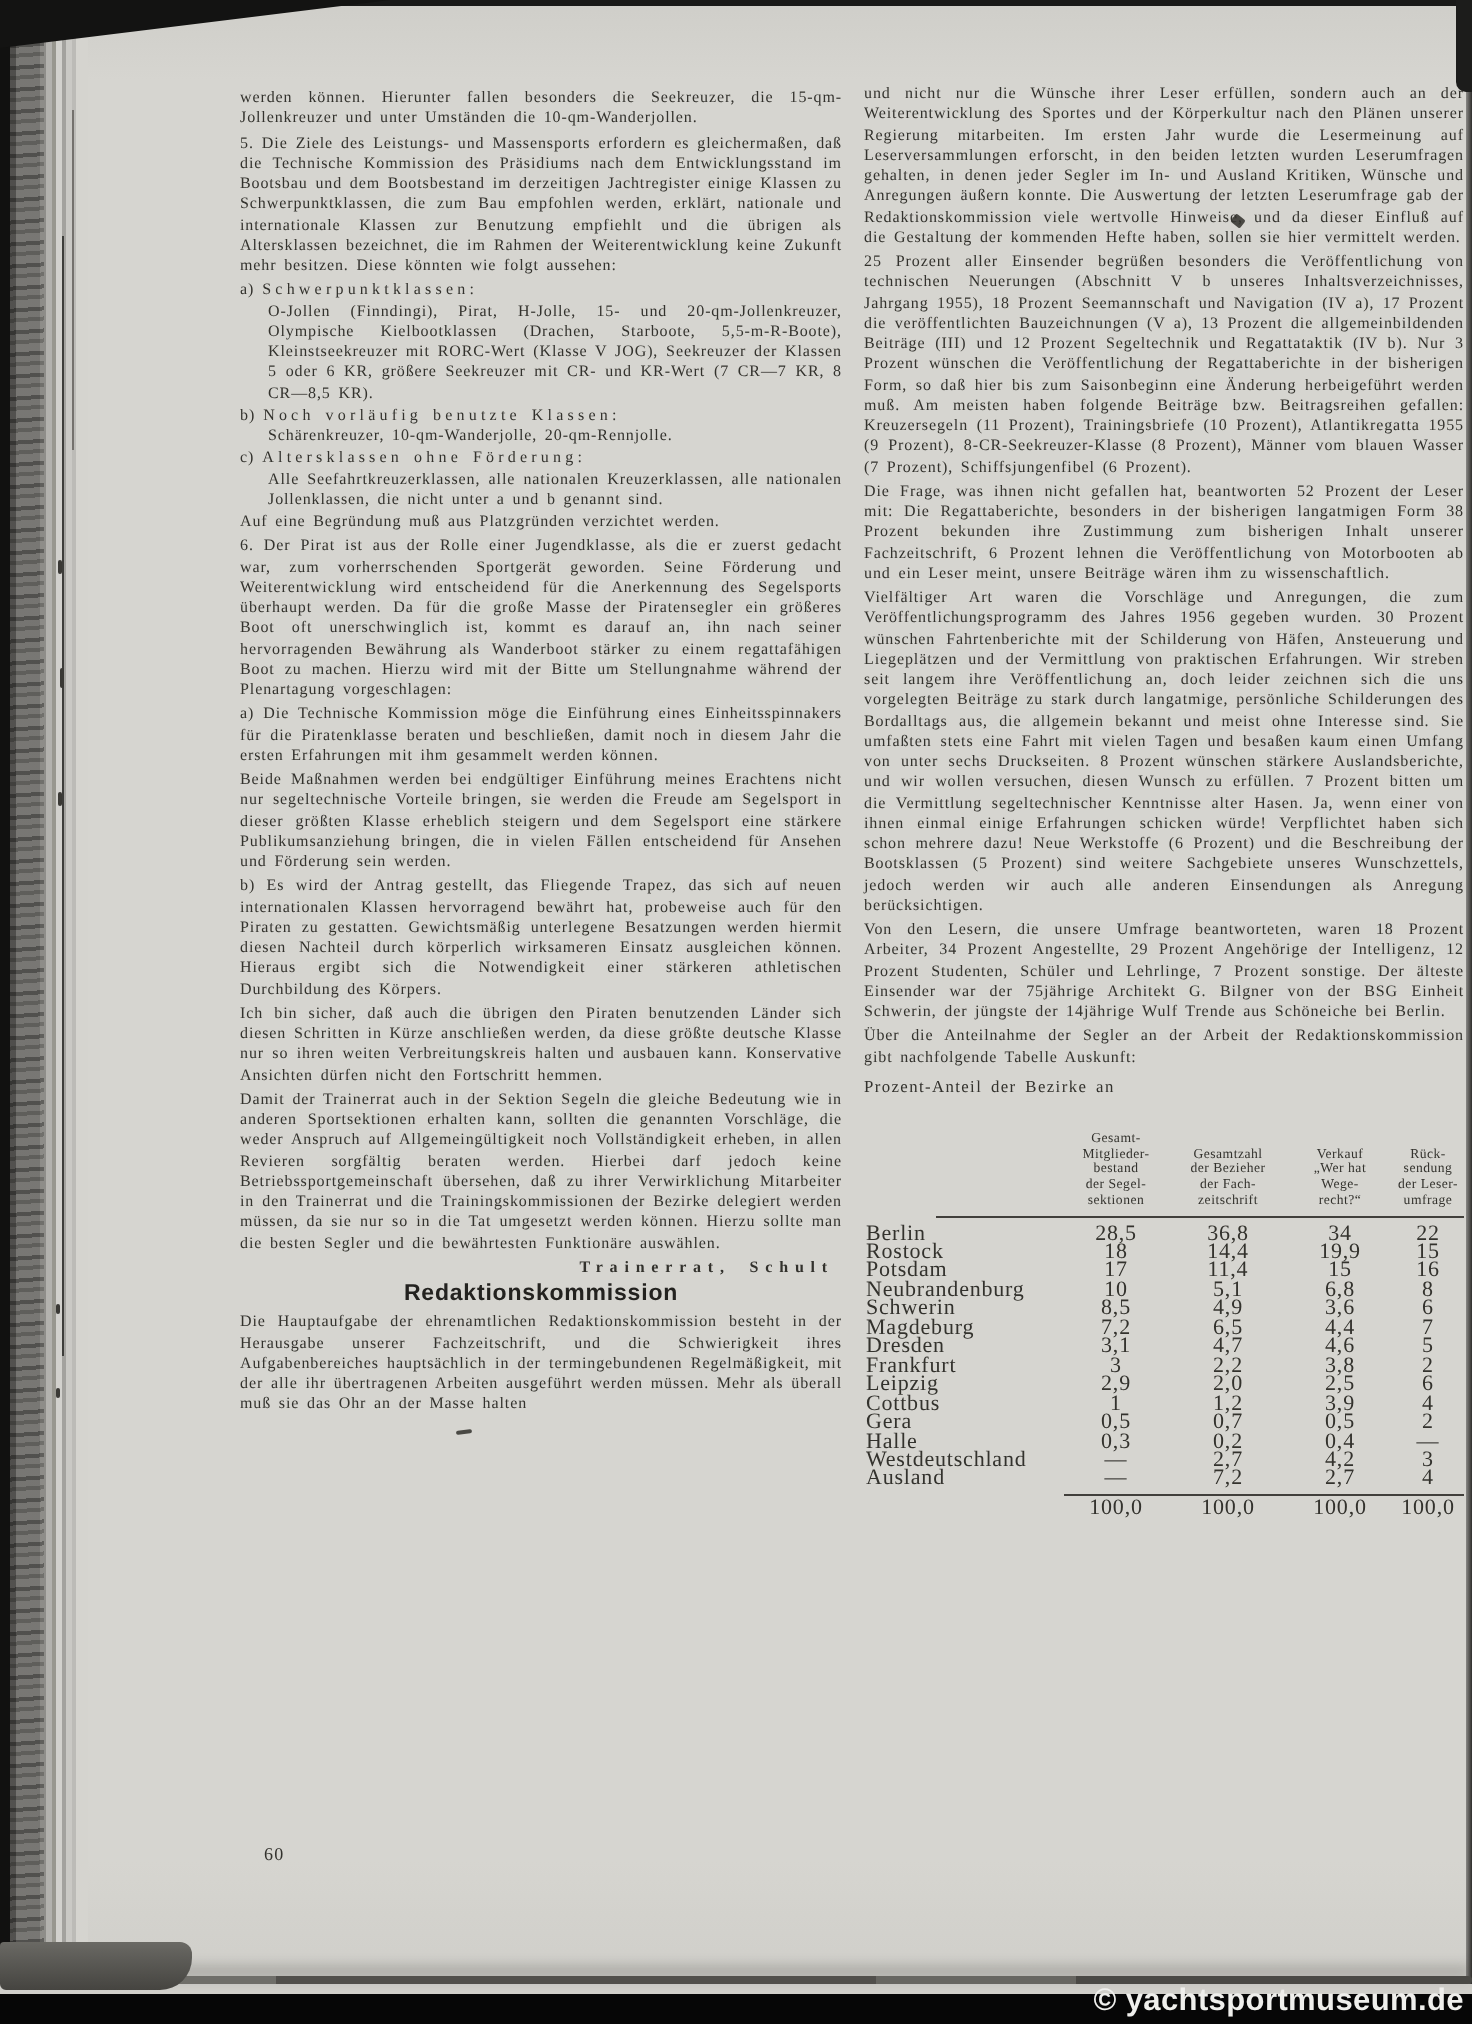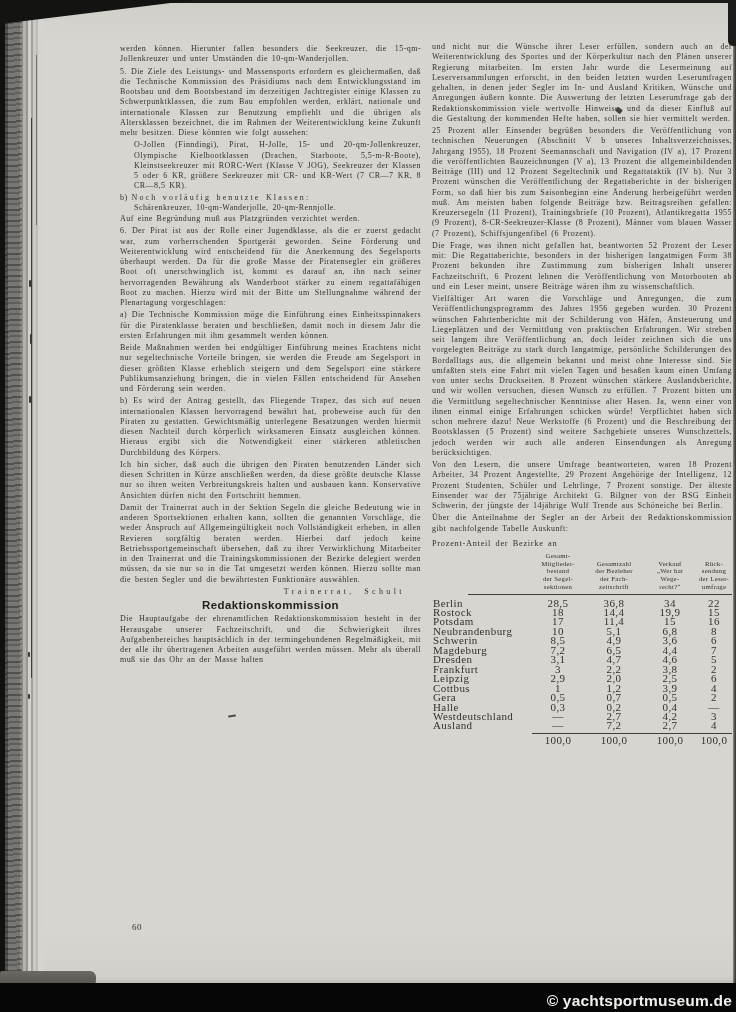--- a/index.html
+++ b/index.html
@@ -33,37 +33,37 @@
   
   .top-edge{position:absolute;top:0;left:0;right:0;height:3px;background:#191918;}
   .corner-tri{position:absolute;top:0;left:0;width:0;height:0;border-top:24px solid #131312;border-right:195px solid transparent;}
   .right-edge{position:absolute;top:0;bottom:20px;right:0;width:3px;background:linear-gradient(90deg,#8a8986,#2e2d2b);}
   .right-edge-top{position:absolute;top:0;right:0;width:8px;height:46px;background:#1c1c1b;border-bottom-left-radius:5px;}
   
   .curl{position:absolute;left:18px;right:0;bottom:20px;height:4px;border-radius:2px;
     background:linear-gradient(90deg,#45443f 0 70px,#6f6e69 70px 120px,#514f4b 120px 420px,#676661 420px 520px,#4a4945 520px 100%);
     box-shadow:0 -4px 7px rgba(62,60,55,.4);}
   .corner-bl{position:absolute;left:0;bottom:17px;width:96px;height:24px;background:linear-gradient(180deg,#6a6964,#454440);border-radius:2px 6px 16px 3px;}
-  .bottom-bar{position:absolute;left:0;right:0;bottom:0;height:29px;background:#060606;}
+  .bottom-bar{position:absolute;left:0;right:0;bottom:0;height:15px;background:#060606;}
   .watermark{position:absolute;right:4px;bottom:2px;font-family:"Liberation Sans",sans-serif;font-weight:700;font-size:15.5px;color:#efefec;letter-spacing:.2px;white-space:nowrap;}
   
   .col{position:absolute;color:#33322d;font-size:8px;line-height:10.25px;text-align:justify;letter-spacing:.45px;word-spacing:1.4px;hyphens:auto;}
   .col-left{left:120px;top:44px;width:301px;}
   .col-right{left:432px;top:42px;width:300px;}
   .col p{margin:0 0 2px;}
   .li{margin:0;}
   .li-head{letter-spacing:2.1px;}
   .li-marker{letter-spacing:.45px;padding-right:4px;}
   .li-body{padding-left:14px;margin-bottom:1px;}
-  .sig{text-align:right;letter-spacing:3.4px;word-spacing:4px;margin:1px 16px 2px 0;}
+  .sig{text-align:right;letter-spacing:3.4px;word-spacing:4px;margin:1px 4px 2px 0;font-weight:bold;}
   .heading{font-family:"Liberation Sans",sans-serif;font-weight:700;font-size:11.5px;letter-spacing:.4px;text-align:center;margin:3px 0 4px;color:#23221f;}
   .page-number{position:absolute;left:132px;top:922px;font-size:9px;letter-spacing:.6px;color:#33322d;}
   
   .tbl{margin-top:5px;}
-  .tbl-caption{font-size:8.4px;letter-spacing:.7px;word-spacing:1.6px;margin-bottom:3px;text-align:left;}
+  .tbl-caption{font-size:8.4px;letter-spacing:.7px;word-spacing:1.6px;margin-bottom:17px;text-align:left;}
   .tbl-head,.tbl-row{display:grid;grid-template-columns:100px 52px 60px 52px 36px;}
   .tbl-head{align-items:end;}
   .th{font-size:6.8px;line-height:7.7px;text-align:center;white-space:pre-line;letter-spacing:.25px;word-spacing:0;}
   .head-rule{border-top:1px solid #413f3b;margin:3px 0 4px 36px;}
   .total-rule{border-top:1px solid #413f3b;margin:2px 0 2px 100px;}
   .tbl-row{font-size:11px;line-height:9.45px;letter-spacing:.4px;word-spacing:0;text-align:center;}
   .tbl-row .c0{text-align:left;padding-left:1px;}
   .totals{margin-top:1px;}
 </style>
 </head>
@@ -85,28 +85,33 @@
 <div class="corner-tri"></div>
 <div class="right-edge"></div>
 <div class="right-edge-top"></div>
 
 <div class="col col-left">
   <p>werden können. Hierunter fallen besonders die Seekreuzer, die 15-qm-Jollenkreuzer und unter Umständen die 10-qm-Wanderjollen.</p>
   <p>5. Die Ziele des Leistungs- und Massensports erfordern es gleichermaßen, daß die Technische Kommission des Präsidiums nach dem Entwicklungsstand im Bootsbau und dem Bootsbestand im derzeitigen Jachtregister einige Klassen zu Schwerpunktklassen, die zum Bau empfohlen werden, erklärt, nationale und internationale Klassen zur Benutzung empfiehlt und die übrigen als Altersklassen bezeichnet, die im Rahmen der Weiterentwicklung keine Zukunft mehr besitzen. Diese könnten wie folgt aussehen:</p>
   <div>
 
       <div class="li">
+        <div class="li-head"><span class="li-marker">a)</span><span>Schwerpunktklassen:</span></div>
         <div class="li-body">O-Jollen (Finndingi), Pirat, H-Jolle, 15- und 20-qm-Jollenkreuzer, Olympische Kielbootklassen (Drachen, Starboote, 5,5-m-R-Boote), Kleinstseekreuzer mit RORC-Wert (Klasse V JOG), Seekreuzer der Klassen 5 oder 6 KR, größere Seekreuzer mit CR- und KR-Wert (7 CR—7 KR, 8 CR—8,5 KR).</div>
       </div>
 
       <div class="li">
         <div class="li-head"><span class="li-marker">b)</span><span>Noch vorläufig benutzte Klassen:</span></div>
         <div class="li-body">Schärenkreuzer, 10-qm-Wanderjolle, 20-qm-Rennjolle.</div>
       </div>
 
+      <div class="li">
+        <div class="li-head"><span class="li-marker">c)</span><span>Altersklassen ohne Förderung:</span></div>
+        <div class="li-body">Alle Seefahrtkreuzerklassen, alle nationalen Kreuzerklassen, alle nationalen Jollenklassen, die nicht unter a und b genannt sind.</div>
+      </div>
     </div>
   <p>Auf eine Begründung muß aus Platzgründen verzichtet werden.</p>
   <p>6. Der Pirat ist aus der Rolle einer Jugendklasse, als die er zuerst gedacht war, zum vorherrschenden Sportgerät geworden. Seine Förderung und Weiterentwicklung wird entscheidend für die Anerkennung des Segelsports überhaupt werden. Da für die große Masse der Piratensegler ein größeres Boot oft unerschwinglich ist, kommt es darauf an, ihn nach seiner hervorragenden Bewährung als Wanderboot stärker zu einem regattafähigen Boot zu machen. Hierzu wird mit der Bitte um Stellungnahme während der Plenartagung vorgeschlagen:</p>
   <p>a) Die Technische Kommission möge die Einführung eines Einheitsspinnakers für die Piratenklasse beraten und beschließen, damit noch in diesem Jahr die ersten Erfahrungen mit ihm gesammelt werden können.</p>
   <p>Beide Maßnahmen werden bei endgültiger Einführung meines Erachtens nicht nur segeltechnische Vorteile bringen, sie werden die Freude am Segelsport in dieser größten Klasse erheblich steigern und dem Segelsport eine stärkere Publikumsanziehung bringen, die in vielen Fällen entscheidend für Ansehen und Förderung sein werden.</p>
   <p>b) Es wird der Antrag gestellt, das Fliegende Trapez, das sich auf neuen internationalen Klassen hervorragend bewährt hat, probeweise auch für den Piraten zu gestatten. Gewichtsmäßig unterlegene Besatzungen werden hiermit diesen Nachteil durch körperlich wirksameren Einsatz ausgleichen können. Hieraus ergibt sich die Notwendigkeit einer stärkeren athletischen Durchbildung des Körpers.</p>
   <p>Ich bin sicher, daß auch die übrigen den Piraten benutzenden Länder sich diesen Schritten in Kürze anschließen werden, da diese größte deutsche Klasse nur so ihren weiten Verbreitungskreis halten und ausbauen kann. Konservative Ansichten dürfen nicht den Fortschritt hemmen.</p>
   <p>Damit der Trainerrat auch in der Sektion Segeln die gleiche Bedeutung wie in anderen Sportsektionen erhalten kann, sollten die genannten Vorschläge, die weder Anspruch auf Allgemeingültigkeit noch Vollständigkeit erheben, in allen Revieren sorgfältig beraten werden. Hierbei darf jedoch keine Betriebssportgemeinschaft übersehen, daß zu ihrer Verwirklichung Mitarbeiter in den Trainerrat und die Trainingskommissionen der Bezirke delegiert werden müssen, da sie nur so in die Tat umgesetzt werden können. Hierzu sollte man die besten Segler und die bewährtesten Funktionäre auswählen.</p>
   <div class="sig">Trainerrat, Schult</div>
   <div class="heading">Redaktionskommission</div>

